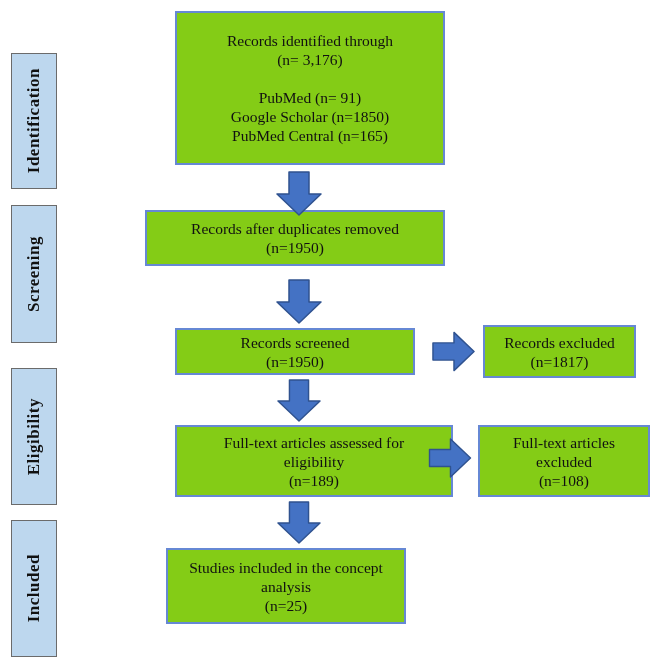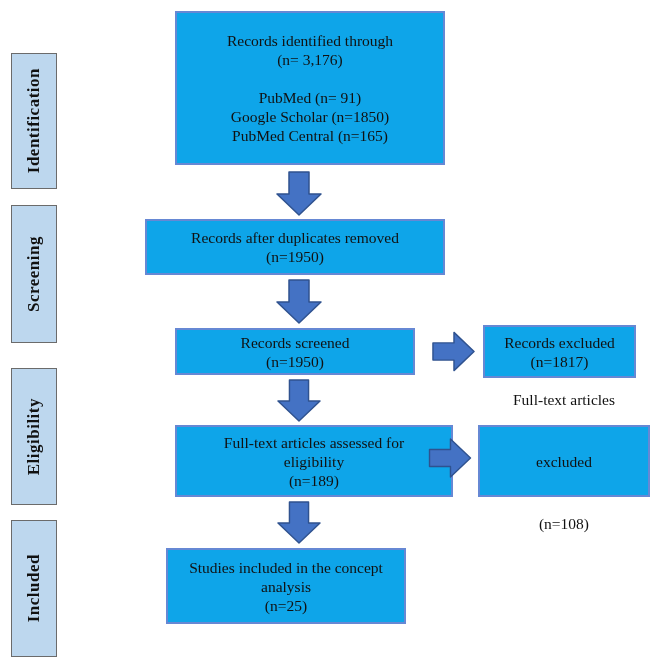--- a/index.html
+++ b/index.html
@@ -26,21 +26,21 @@
     writing-mode: vertical-rl;
     transform: rotate(180deg);
     font-weight: bold;
     font-size: 17px;
     color: var(--text);
     letter-spacing: 0.5px;
     white-space: nowrap;
   }
   .fbox {
     position: absolute;
-    background: #0ea5e9;
+    background: #84cc16;
     border: 2px solid var(--flow-box-border);
     box-sizing: border-box;
     display: flex;
     flex-direction: column;
     justify-content: center;
     align-items: center;
     text-align: center;
     font-size: 15.5px;
     line-height: 19px;
     color: var(--text);
@@ -69,42 +69,42 @@
 
   <div class="fbox" style="left:175px; top:11px; width:270px; height:154px;">
     <div class="line">Records identified through</div>
     <div class="line">(n= 3,176)</div>
     <div class="line"></div>
     <div class="line">PubMed (n= 91)</div>
     <div class="line">Google Scholar (n=1850)</div>
     <div class="line">PubMed Central (n=165)</div>
   </div>
 
-  <div class="fbox" style="left:145px; top:219px; width:300px; height:56px;font-family:Liberation Serif, serif;">
+  <div class="fbox" style="left:145px; top:210px; width:300px; height:56px;font-family:Liberation Serif, serif;">
     <div class="line">Records after duplicates removed</div>
     <div class="line">(n=1950)</div>
   </div>
 
   <div class="fbox" style="left:175px; top:328px; width:240px; height:47px;">
     <div class="line">Records screened</div>
     <div class="line">(n=1950)</div>
   </div>
 
   <div class="fbox" style="left:483px; top:325px; width:153px; height:53px;">
     <div class="line">Records excluded</div>
     <div class="line">(n=1817)</div>
   </div>
 
   <div class="fbox" style="left:175px; top:425px; width:278px; height:72px;">
     <div class="line">Full-text articles assessed for</div>
     <div class="line">eligibility</div>
     <div class="line">(n=189)</div>
   </div>
 
-  <div class="fbox" style="left:478px; top:425px; width:172px; height:72px;gap:43px;">
+  <div class="fbox" style="left:478px; top:425px; width:172px; height:72px;">
     <div class="line">Full-text articles</div>
     <div class="line">excluded</div>
     <div class="line">(n=108)</div>
   </div>
 
   <div class="fbox" style="left:166px; top:548px; width:240px; height:76px;">
     <div class="line">Studies included in the concept</div>
     <div class="line">analysis</div>
     <div class="line">(n=25)</div>
   </div>

